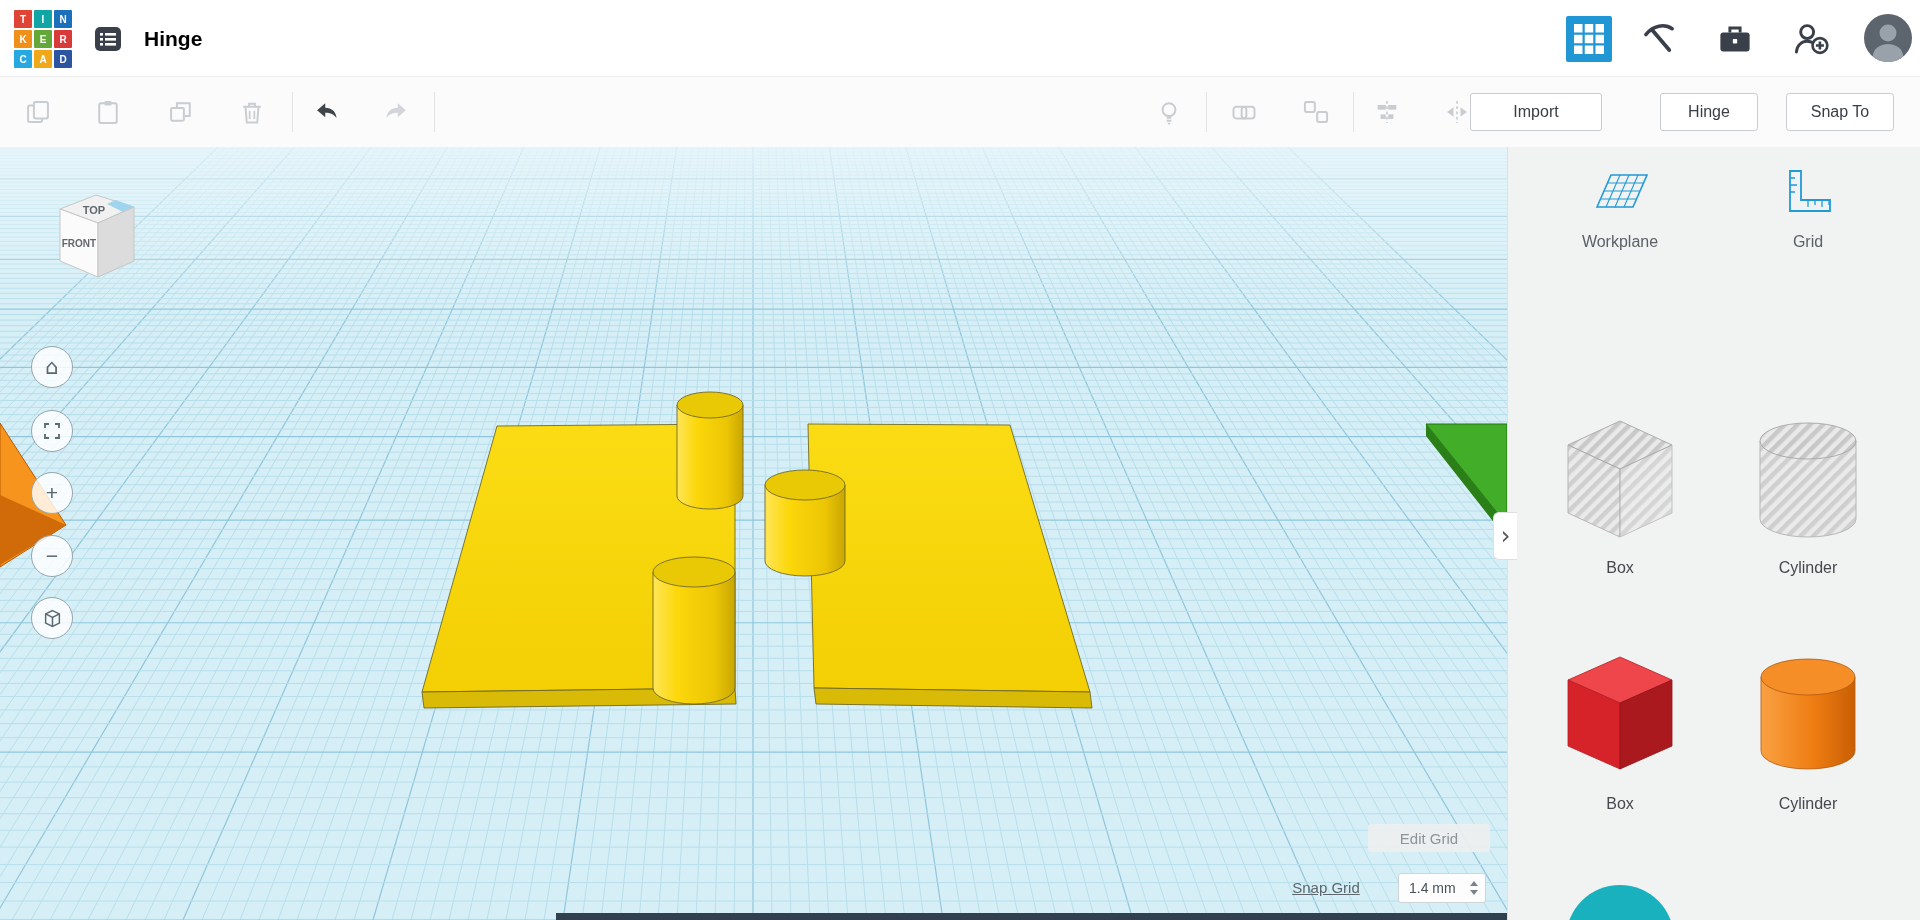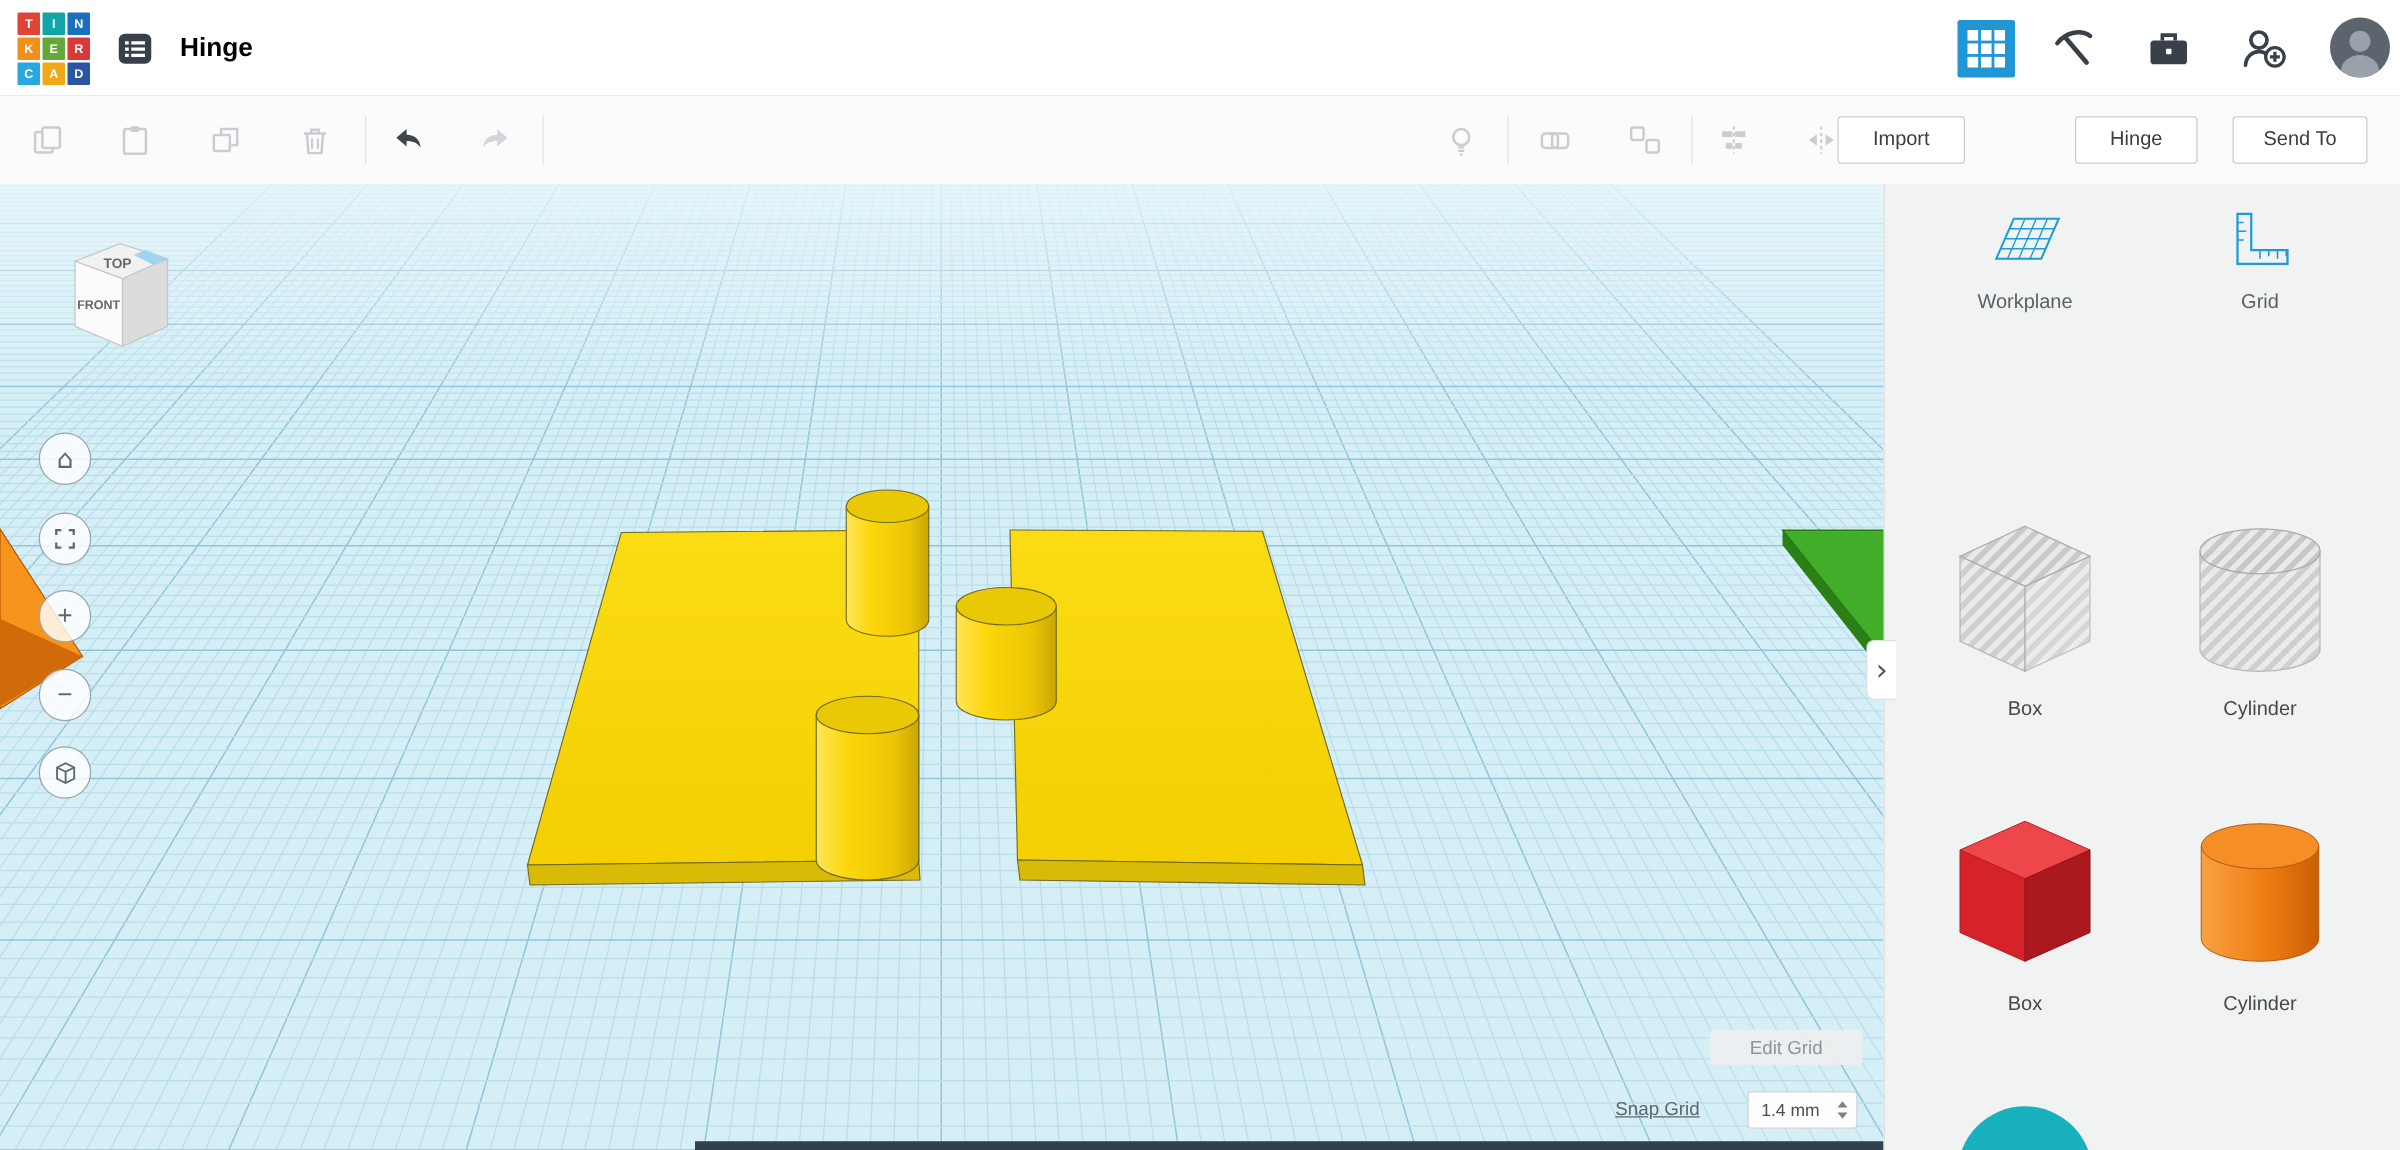--- a/index.html
+++ b/index.html
@@ -223,23 +223,23 @@
     </svg>
   </div>
   <div class="tbtn" style="left:1443px">
     <svg width="28" height="28" viewBox="0 0 24 24">
       <path d="M12 2.5v19" stroke="#c9cdd1" stroke-width="1.4" stroke-dasharray="2.5 2"></path>
       <path d="M9 8v8L3.5 12z" fill="#c9cdd1"></path>
       <path d="M15 8v8l5.5-4z" fill="#c9cdd1"></path>
     </svg>
   </div>
 
-  <button class="cmd-btn" style="left:1470px; width:102px">Import</button>
+  <button class="cmd-btn" style="left:1470px; width:132px">Import</button>
   <button class="cmd-btn" style="left:1660px; width:98px">Hinge</button>
-  <button class="cmd-btn" style="left:1786px; width:108px">Send To</button>
+  <button class="cmd-btn" style="left:1786px; width:108px">Snap To</button>
 </div>
 
 <div class="canvas">
 
   <svg id="scene" width="1507" height="773" viewBox="0 0 1507 773" style="position:absolute;left:0;top:0">
     <defs>
       <linearGradient id="cylGrad" x1="0" y1="0" x2="1" y2="0">
         <stop offset="0" stop-color="#ffe558"></stop>
         <stop offset="0.3" stop-color="#fcd70a"></stop>
         <stop offset="0.75" stop-color="#ecc605"></stop>

